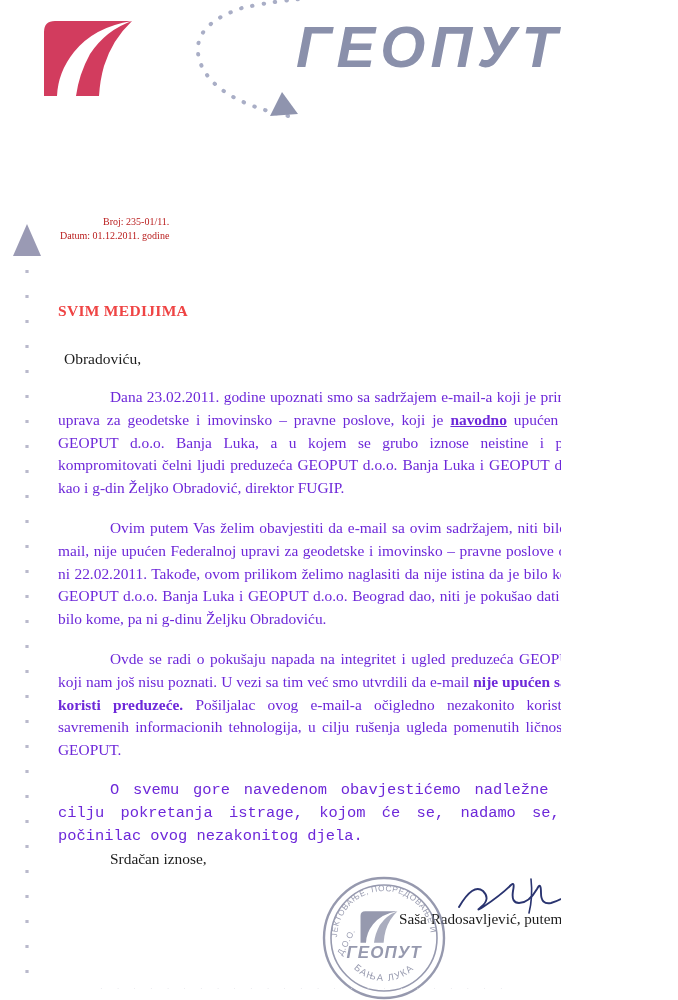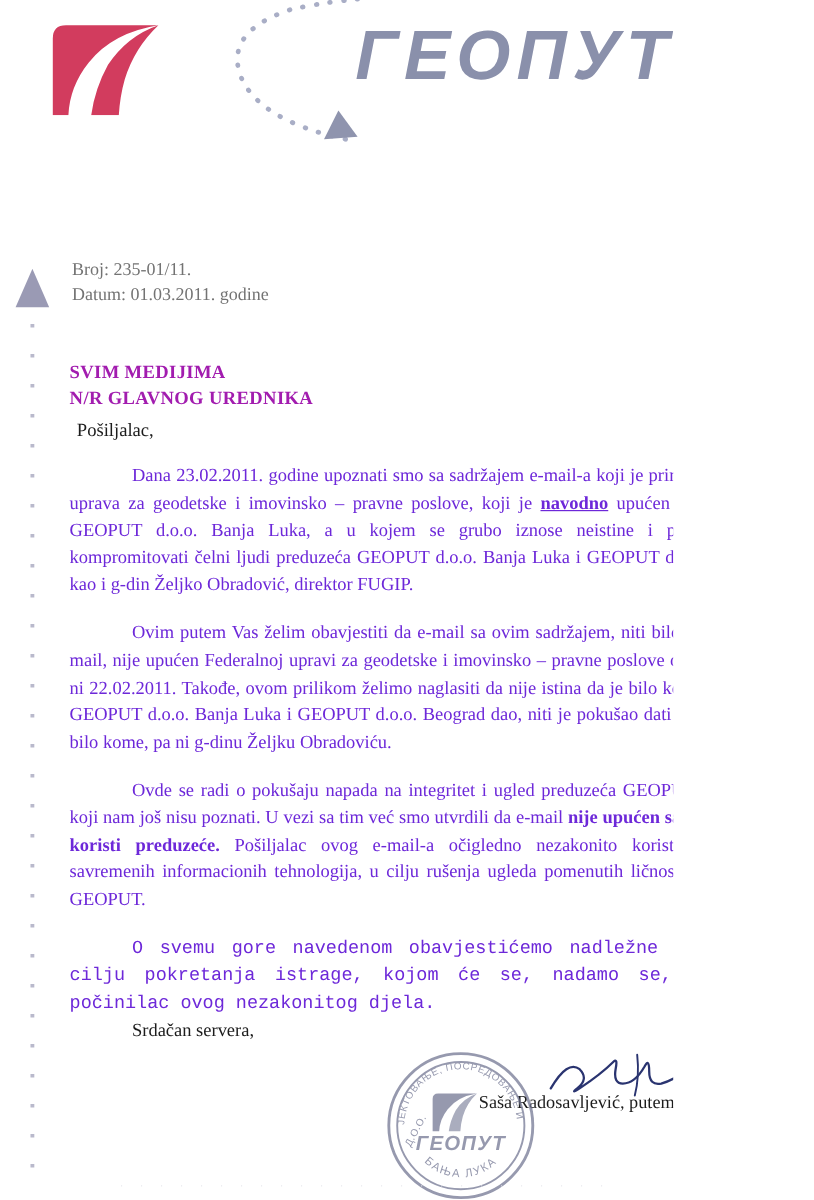--- a/index.html
+++ b/index.html
@@ -61,35 +61,36 @@
     top: 222px;
     width: 34px;
     height: 780px;
   }
 
   
   .ref-block {
     position: absolute;
     left: 60px;
     top: 215px;
-    font-size: 15px;
+    font-size: 10px;
     line-height: 1.42;
-    color: #737373;
+    color: #b91c1c;
+    text-align: right;
   }
 
   
   .addressee {
     position: absolute;
     left: 58px;
     top: 300px;
     font-size: 15.5px;
     font-weight: bold;
     line-height: 1.4;
     letter-spacing: 0.3px;
-    color: #a21caf;
+    color: #ef4444;
   }
 
   .salutation {
     position: absolute;
     left: 64px;
     top: 350px;
     font-size: 15.5px;
     color: #1c1c1c;
   }
 
@@ -194,42 +195,41 @@
     <div class="brand-wordmark">ГЕОПУТ</div>
   </div>
 
   <svg class="margin-mark" viewBox="0 0 34 780">
     <path d="M17 2 L31 34 L3 34 Z" fill="#9a9ab4"></path>
     <line x1="17" y1="48" x2="17" y2="770" stroke="#b9b9cc" stroke-width="3.2" stroke-dasharray="3 22" stroke-linecap="butt"></line>
   </svg>
 
   <div class="ref-block">
     <div>Broj: 235-01/11.</div>
-    <div>Datum: 01.03.2011. godine</div>
+    <div>Datum: 01.12.2011. godine</div>
   </div>
 
   <div class="addressee">
     <div>SVIM MEDIJIMA</div>
-    <div>N/R GLAVNOG UREDNIKA</div>
-  </div>
-
-  <div class="salutation">Pošiljalac,</div>
+  </div>
+
+  <div class="salutation">Obradoviću,</div>
 
   <div class="body-copy">
 
     <p><span>Dana 23.02.2011. godine upoznati smo sa sadržajem e-mail-a koji je primila Federalna uprava za geodetske i imovinsko – pravne poslove, koji je </span><span class="u-bold-underline">navodno</span><span> upućen od preduzeća GEOPUT d.o.o. Banja Luka, a u kojem se grubo iznose neistine i pokušavaju se kompromitovati čelni ljudi preduzeća GEOPUT d.o.o. Banja Luka i GEOPUT d.o.o. Beograd, kao i g-din Željko Obradović, direktor FUGIP.</span></p>
 
     <p>Ovim putem Vas želim obavjestiti da e-mail sa ovim sadržajem, niti bilo koji drugi e-mail, nije upućen Federalnoj upravi za geodetske i imovinsko – pravne poslove ove godine, pa ni 22.02.2011. Takođe, ovom prilikom želimo naglasiti da nije istina da je bilo ko iz preduzeća GEOPUT d.o.o. Banja Luka i GEOPUT d.o.o. Beograd dao, niti je pokušao dati novčani iznos bilo kome, pa ni g-dinu Željku Obradoviću.</p>
 
     <p><span>Ovde se radi o pokušaju napada na integritet i ugled preduzeća GEOPUT, iz razloga koji nam još nisu poznati. U vezi sa tim već smo utvrdili da e-mail </span><span class="u-bold">nije upućen sa servera koji koristi preduzeće.</span><span> Pošiljalac ovog e-mail-a očigledno nezakonito koristi mogućnosti savremenih informacionih tehnologija, u cilju rušenja ugleda pomenutih ličnosti i preduzeća GEOPUT.</span></p>
 
     <p class="last-para">O svemu gore navedenom obavjestićemo nadležne organe, u cilju pokretanja istrage, kojom će se, nadamo se, utvrditi počinilac ovog nezakonitog djela.</p>
   </div>
 
-  <div class="closing">Srdačan servera,</div>
+  <div class="closing">Srdačan iznose,</div>
 
   <div class="sign-block">
     <div class="sign-title">DIREKTOR</div>
 
     <svg class="sign-scribble" viewBox="0 0 200 40">
       <path d="M6 30 Q20 6 30 14 Q38 22 28 30 Q22 35 30 30 Q48 18 58 8 Q62 4 60 14 Q58 26 66 26
                Q76 26 84 12 Q88 4 88 16 Q88 28 98 26 Q112 22 124 10 Q130 4 128 16 Q126 28 138 24
                Q156 18 178 10" fill="none" stroke="#2a3470" stroke-width="1.9" stroke-linecap="round"></path>
       <path d="M78 2 Q80 20 76 36" fill="none" stroke="#2a3470" stroke-width="1.6" stroke-linecap="round"></path>
       <path d="M124 2 Q126 20 120 34" fill="none" stroke="#2a3470" stroke-width="1.6" stroke-linecap="round"></path>

